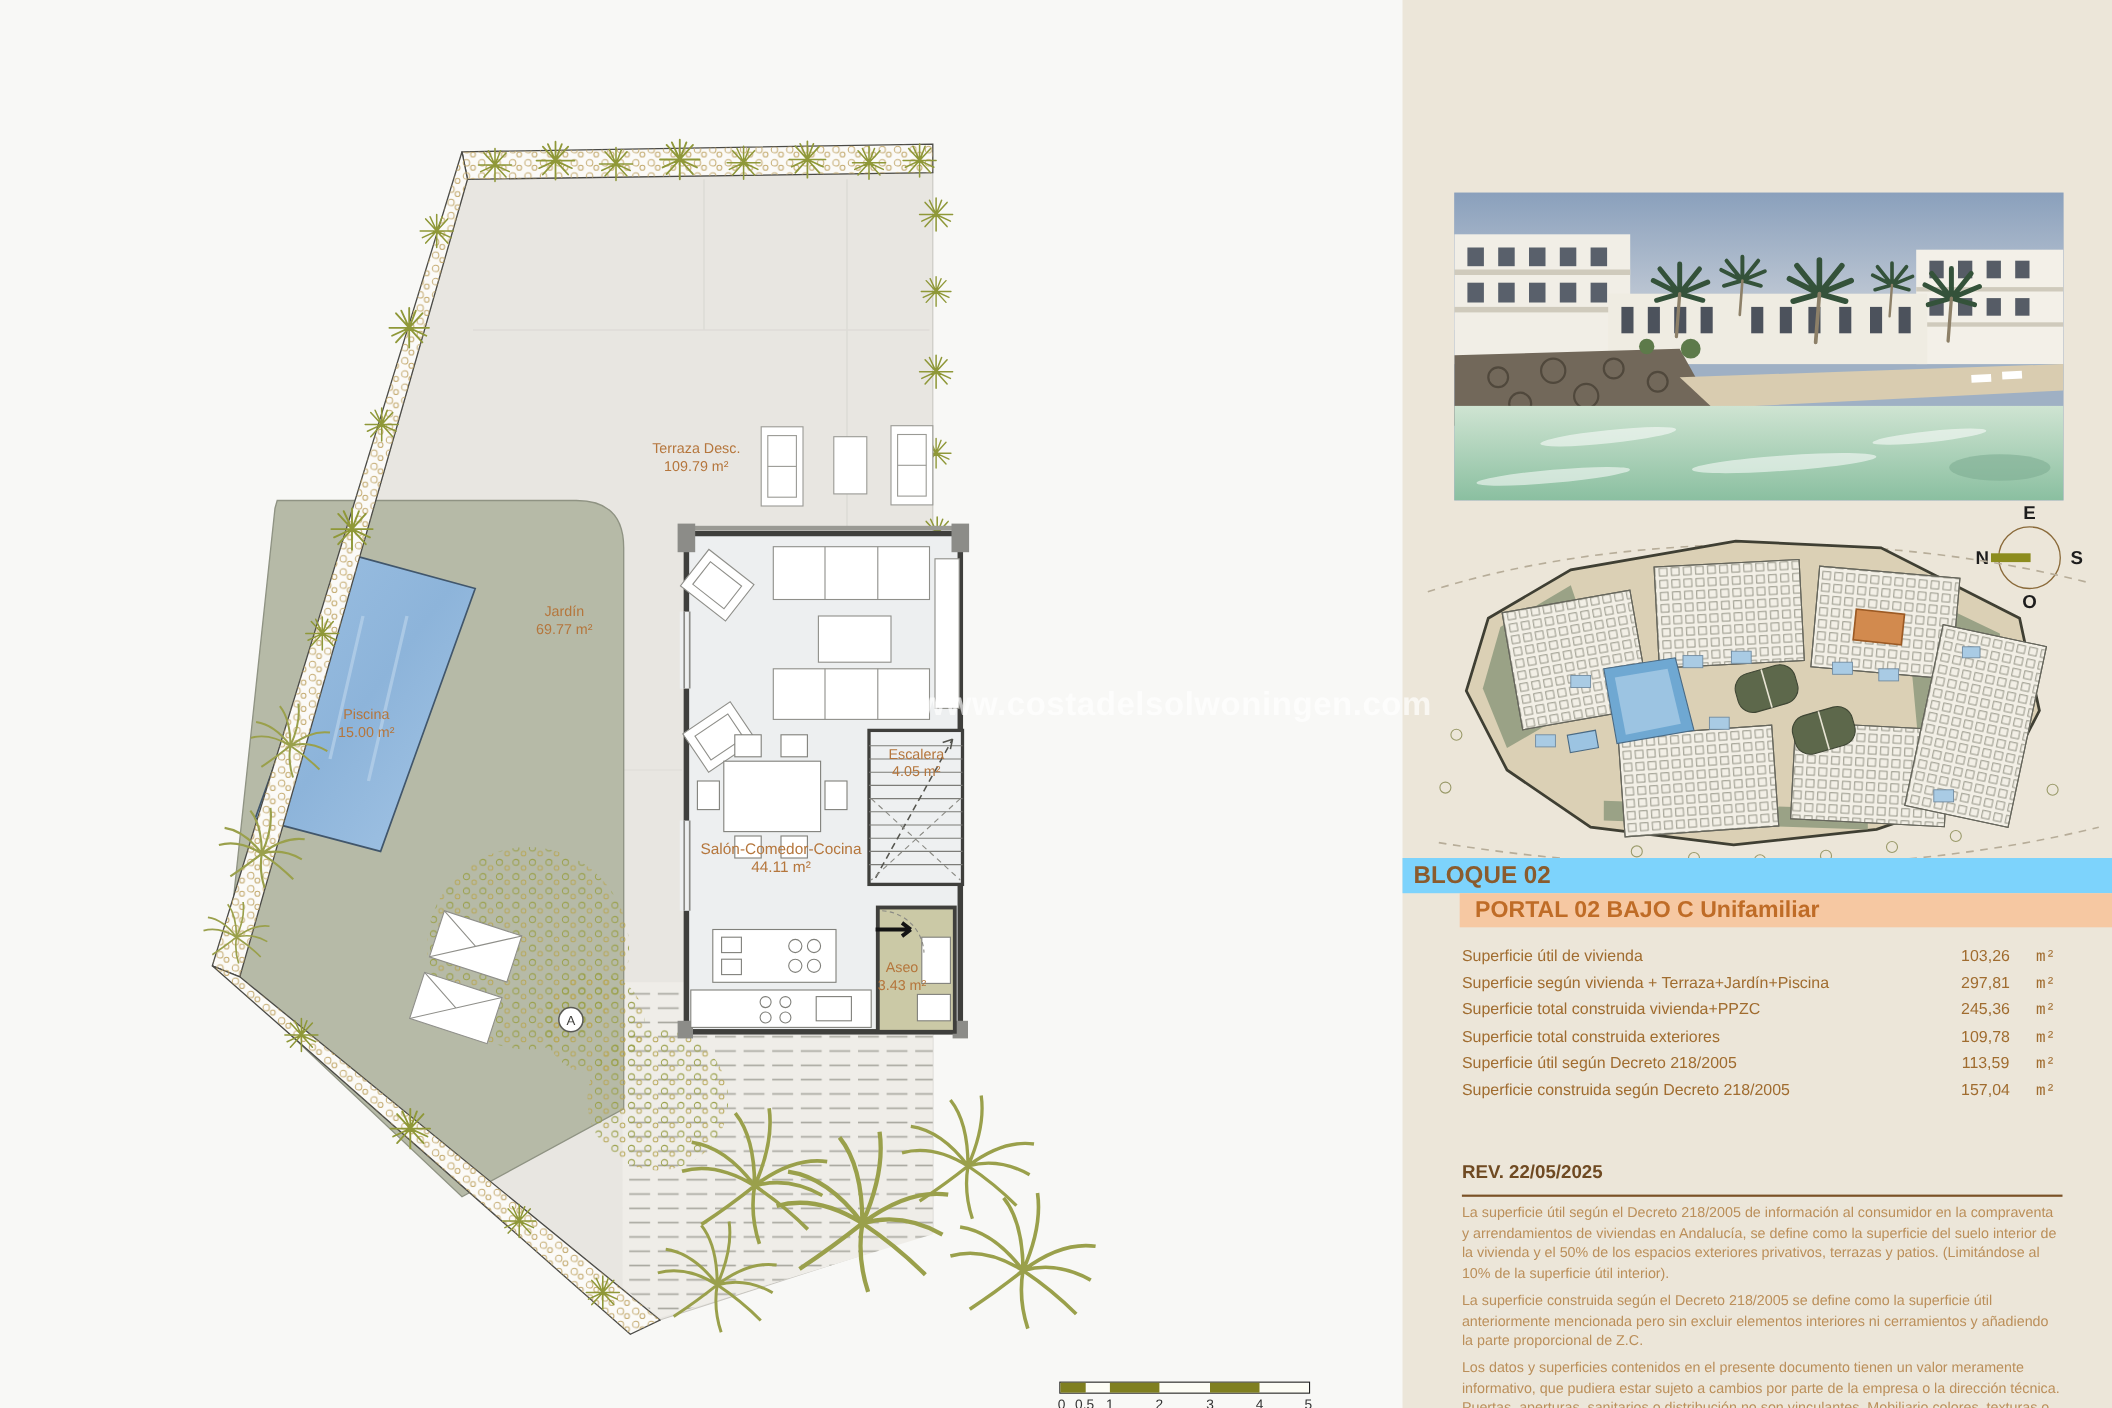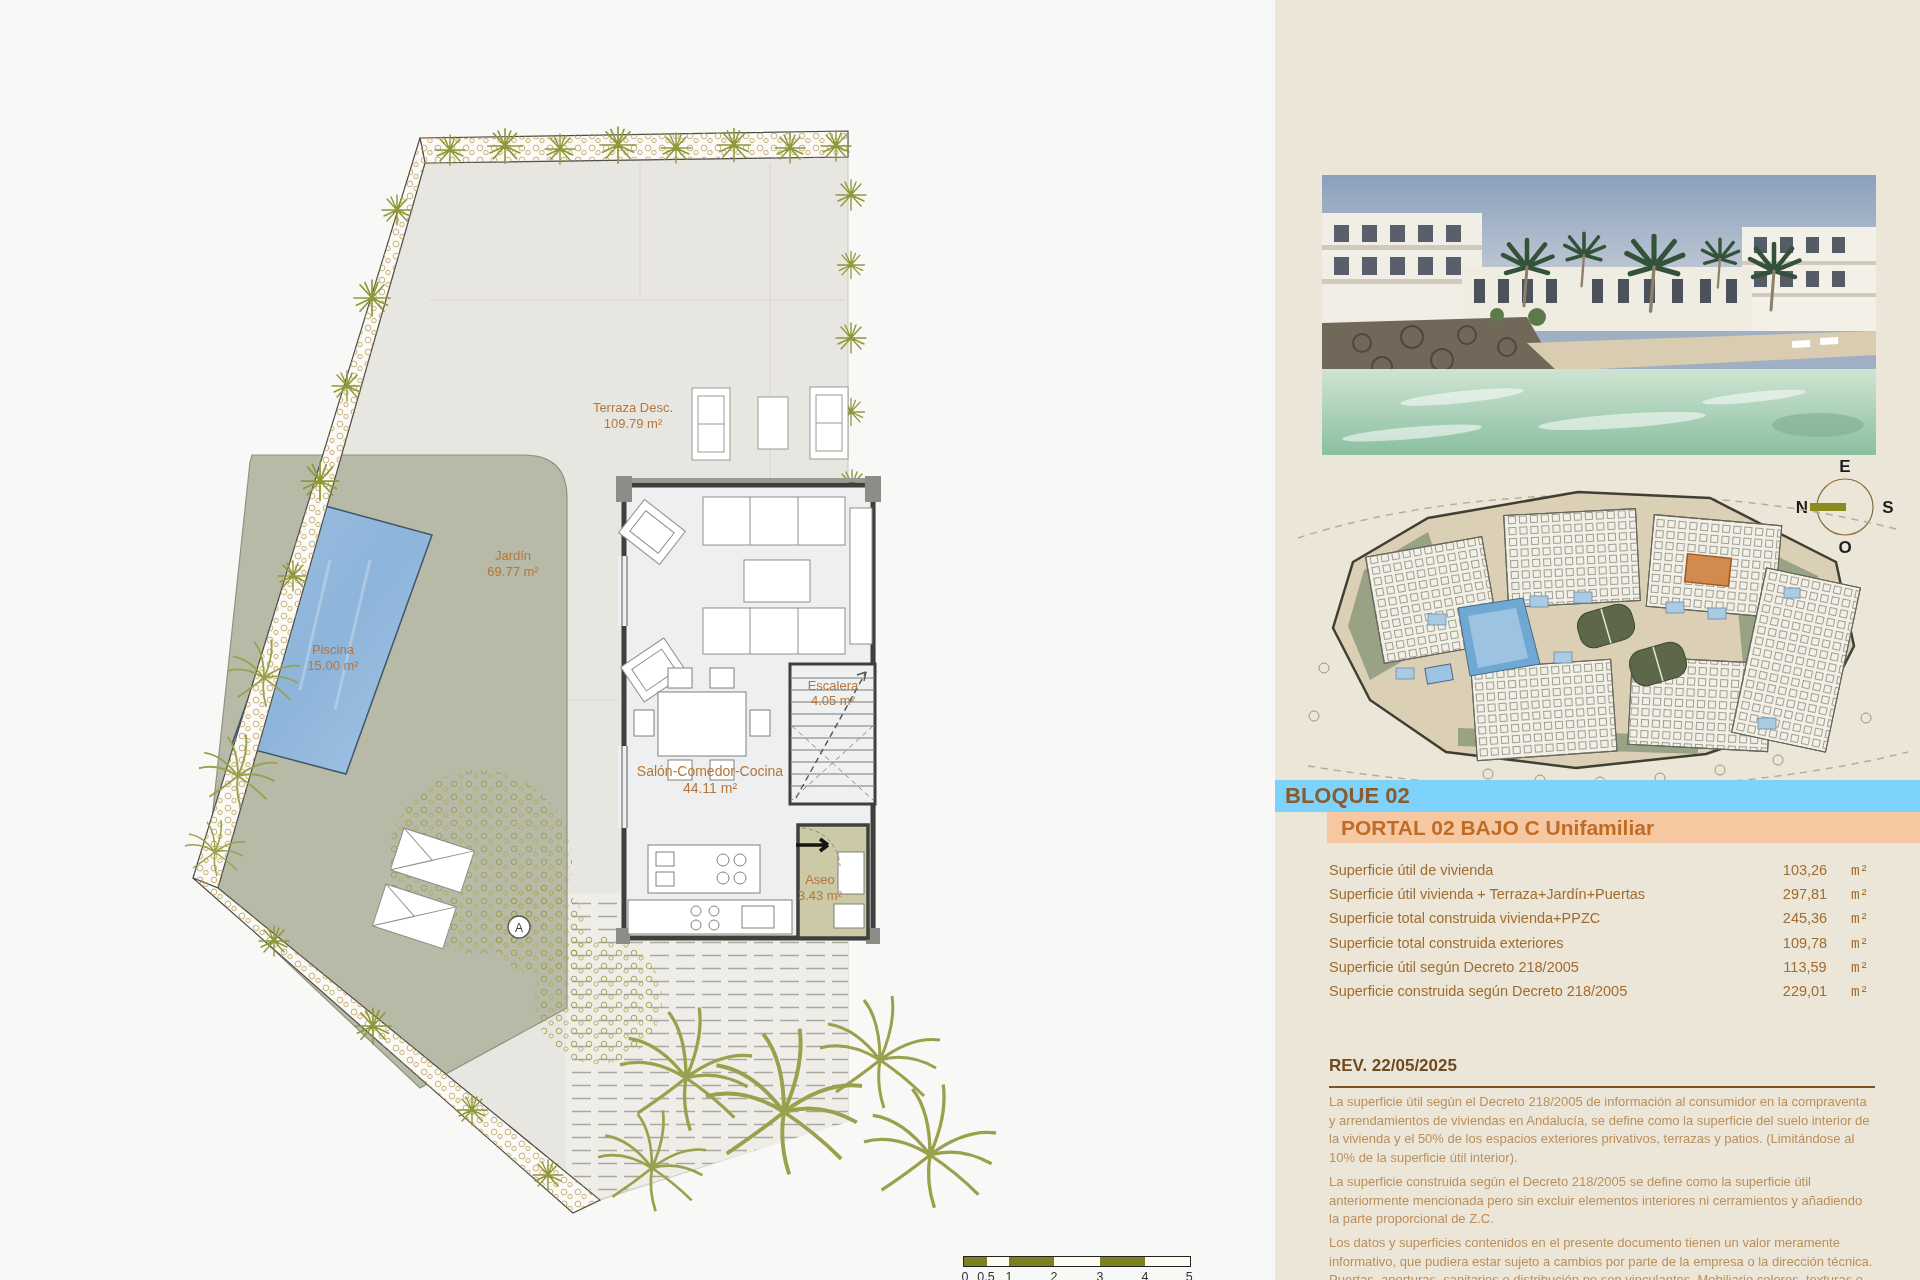--- a/index.html
+++ b/index.html
@@ -248,20 +248,21 @@
       <text x="333" y="670">15.00 m²</text>
       <text x="710" y="776" font-size="14">Salón-Comedor-Cocina</text>
       <text x="710" y="793" font-size="14">44.11 m²</text>
       <text x="833" y="690">Escalera</text>
       <text x="833" y="705">4.05 m²</text>
       <text x="820" y="884">Aseo</text>
       <text x="820" y="900">3.43 m²</text>
     </g>
   </svg>
 
+  <div class="watermark">www.costadelsolwoningen.com</div>
 
   <div class="scalebar">
     <div class="sb-strip">
       <div class="sb-seg olive" style="width:23px"></div>
         <div class="sb-seg" style="width:22px"></div>
       <div class="sb-seg olive" style="width:45px"></div>
         <div class="sb-seg" style="width:46px"></div>
       <div class="sb-seg olive" style="width:45px"></div>
         <div class="sb-seg" style="width:45px"></div>
     </div>
@@ -461,42 +462,42 @@
       <span>PORTAL 02 BAJO C Unifamiliar</span>
     </div>
 
     <div class="sup">
       <div class="sup-row">
         <span class="lbl">Superficie útil de vivienda</span>
         <span class="val">103,26</span>
         <span class="unit">m²</span>
       </div>
       <div class="sup-row">
-        <span class="lbl">Superficie útil vivienda + Terraza+Jardín+Puertas</span>
+        <span class="lbl">Superficie según vivienda + Terraza+Jardín+Piscina</span>
         <span class="val">297,81</span>
         <span class="unit">m²</span>
       </div>
       <div class="sup-row">
         <span class="lbl">Superficie total construida vivienda+PPZC</span>
         <span class="val">245,36</span>
         <span class="unit">m²</span>
       </div>
       <div class="sup-row">
         <span class="lbl">Superficie total construida exteriores</span>
         <span class="val">109,78</span>
         <span class="unit">m²</span>
       </div>
       <div class="sup-row">
         <span class="lbl">Superficie útil según Decreto 218/2005</span>
         <span class="val">113,59</span>
         <span class="unit">m²</span>
       </div>
       <div class="sup-row">
         <span class="lbl">Superficie construida según Decreto 218/2005</span>
-        <span class="val">229,01</span>
+        <span class="val">157,04</span>
         <span class="unit">m²</span>
       </div>
     </div>
 
     <div class="rev">
       <div class="rev-title">REV. 22/05/2025</div>
       <p>La superficie útil según el Decreto 218/2005 de información al consumidor en la compraventa y arrendamientos de viviendas en Andalucía, se define como la superficie del suelo interior de la vivienda y el 50% de los espacios exteriores privativos, terrazas y patios. (Limitándose al 10% de la superficie útil interior).</p>
       <p>La superficie construida según el Decreto 218/2005 se define como la superficie útil anteriormente mencionada pero sin excluir elementos interiores ni cerramientos y añadiendo la parte proporcional de Z.C.</p>
       <p>Los datos y superficies contenidos en el presente documento tienen un valor meramente informativo, que pudiera estar sujeto a cambios por parte de la empresa o la dirección técnica. Puertas, aperturas, sanitarios o distribución no son vinculantes. Mobiliario,colores, texturas o solería son únicamente gráficos orientativos, por lo que esta documentación no puede ser considerada como una forma de</p>
     </div>

